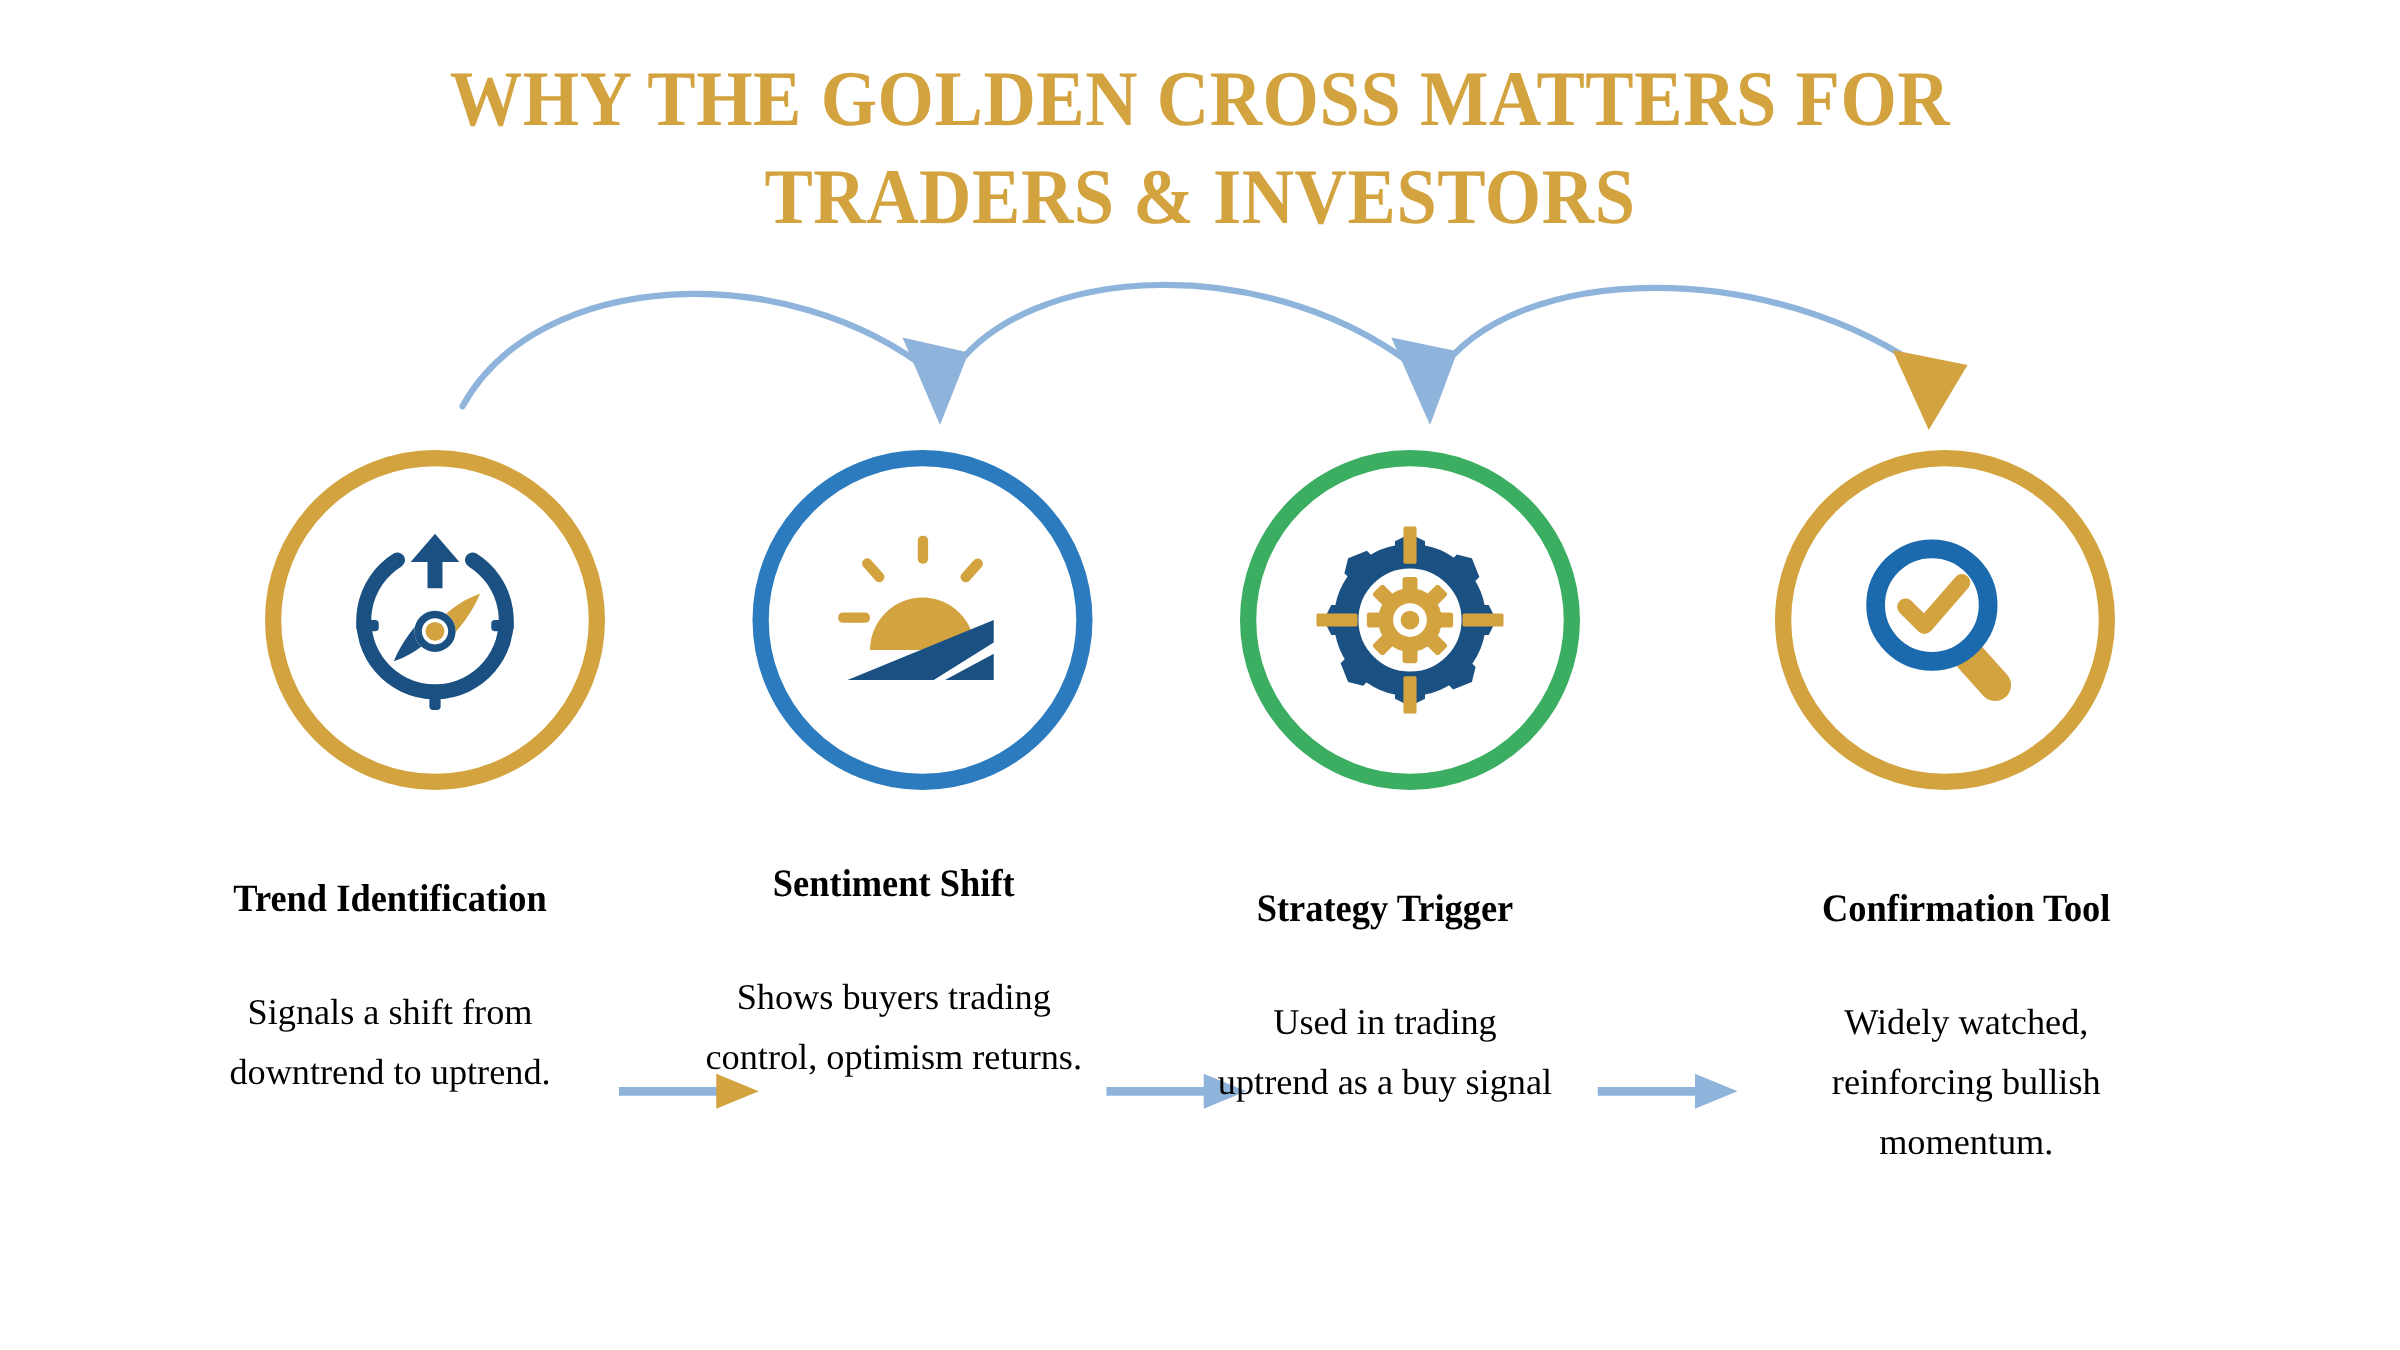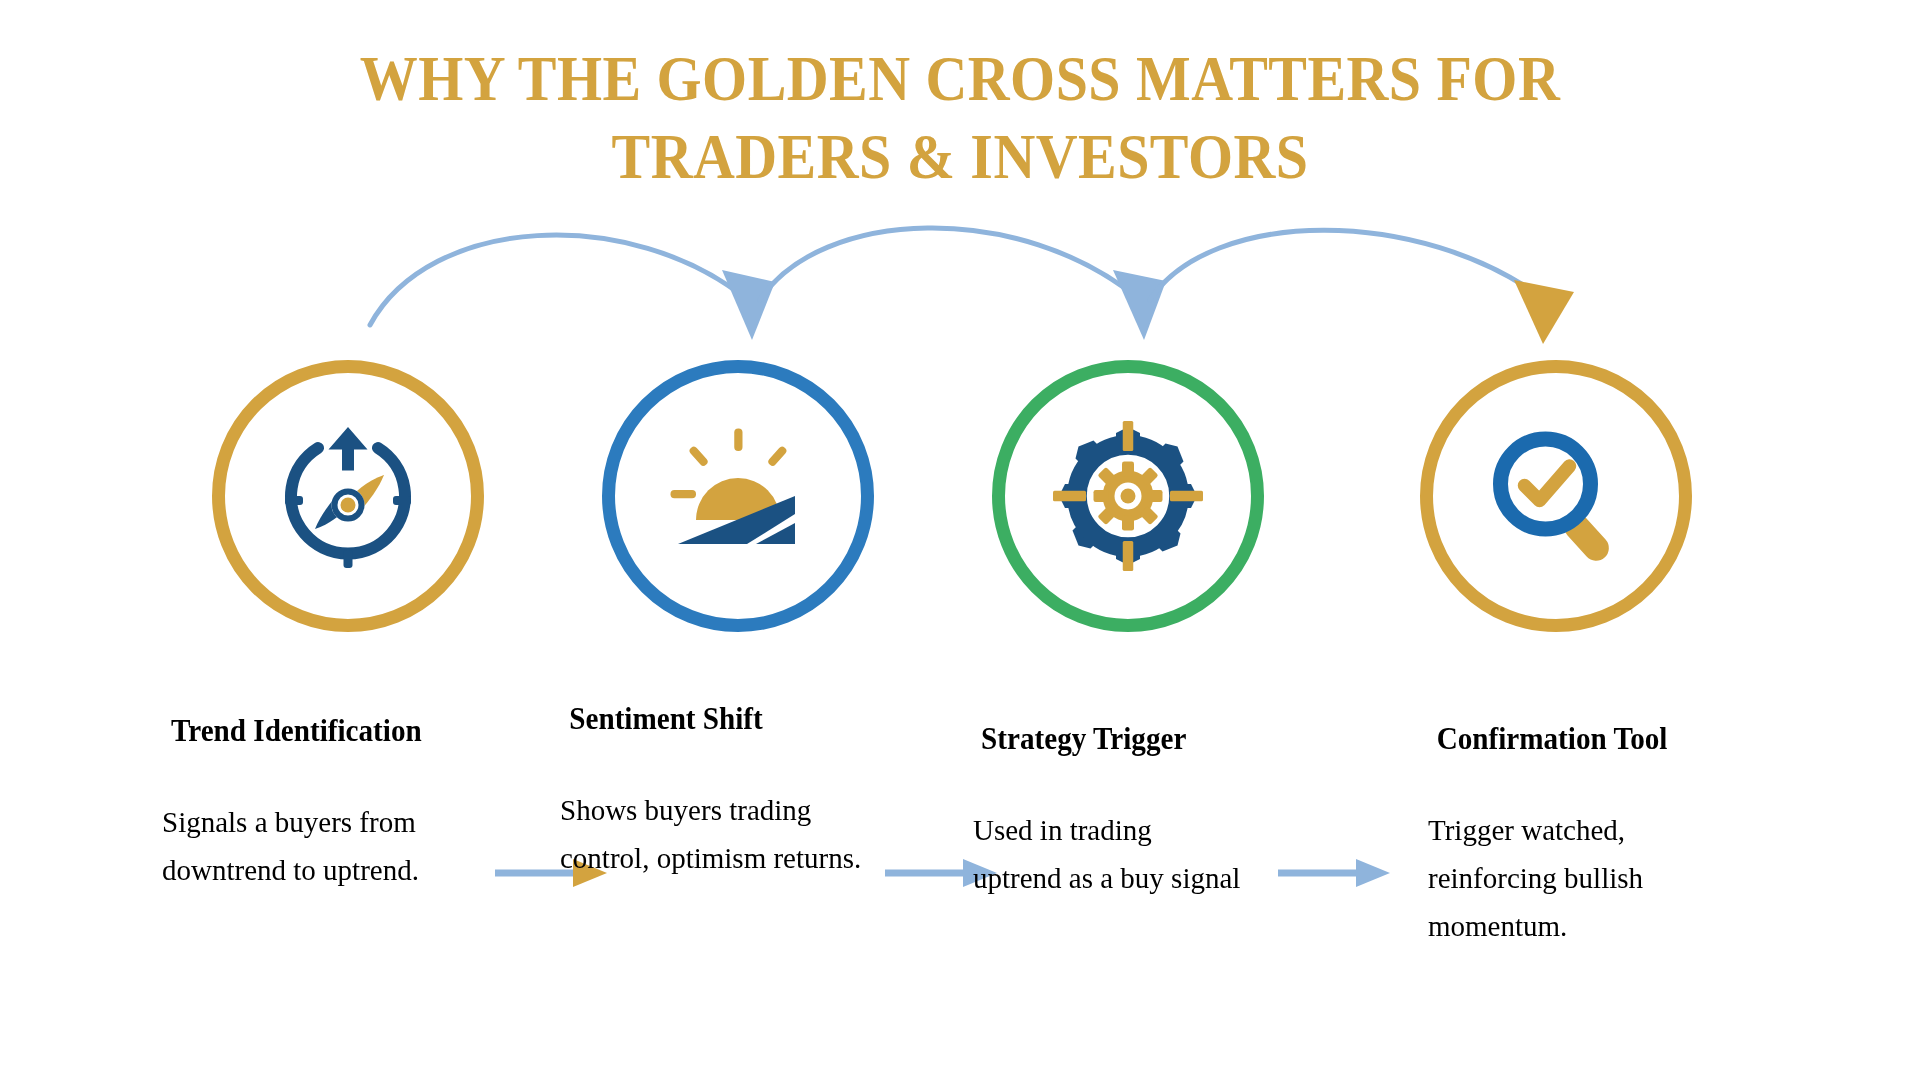--- a/index.html
+++ b/index.html
@@ -91,22 +91,21 @@
   .connector {
     position: absolute;
     top: 496px;
     height: 34px;
     width: 120px;
   }
 
   
   .caption {
     position: absolute;
-    text-align: left;
-    margin-top: 12px;
+    text-align: center;
   }
   .caption-head {
     font-family: "Liberation Serif", "DejaVu Serif", serif;
     font-weight: bold;
     font-size: 31px;
     line-height: 38px;
     color: #000000;
     white-space: nowrap;
     transform: scaleX(0.94);
   }
@@ -253,31 +252,31 @@
 
     <svg class="connector" style="left:1278px;" viewBox="0 0 120 34">
       <line x1="0" y1="17" x2="82" y2="17" stroke="#8FB4DC" stroke-width="7"></line>
       <path d="M 78 3 L 112 17 L 78 31 Z" fill="#8FB4DC"></path>
     </svg>
 
   </div>
 
   <div class="caption" style="left:162px; top:700px; width:300px;">
     <div class="caption-head">Trend Identification</div>
-    <div class="caption-body">Signals a buyers from downtrend to uptrend.</div>
+    <div class="caption-body">Signals a shift from downtrend to uptrend.</div>
   </div>
 
   <div class="caption" style="left:560px; top:688px; width:310px;">
     <div class="caption-head">Sentiment Shift</div>
     <div class="caption-body">Shows buyers trading control, optimism returns.</div>
   </div>
 
   <div class="caption" style="left:973px; top:708px; width:270px;">
     <div class="caption-head">Strategy Trigger</div>
     <div class="caption-body">Used in trading uptrend as a buy signal</div>
   </div>
 
   <div class="caption" style="left:1428px; top:708px; width:290px;">
     <div class="caption-head">Confirmation Tool</div>
-    <div class="caption-body">Trigger watched, reinforcing bullish momentum.</div>
+    <div class="caption-body">Widely watched, reinforcing bullish momentum.</div>
   </div>
 
 </div>
 
 </body></html>

